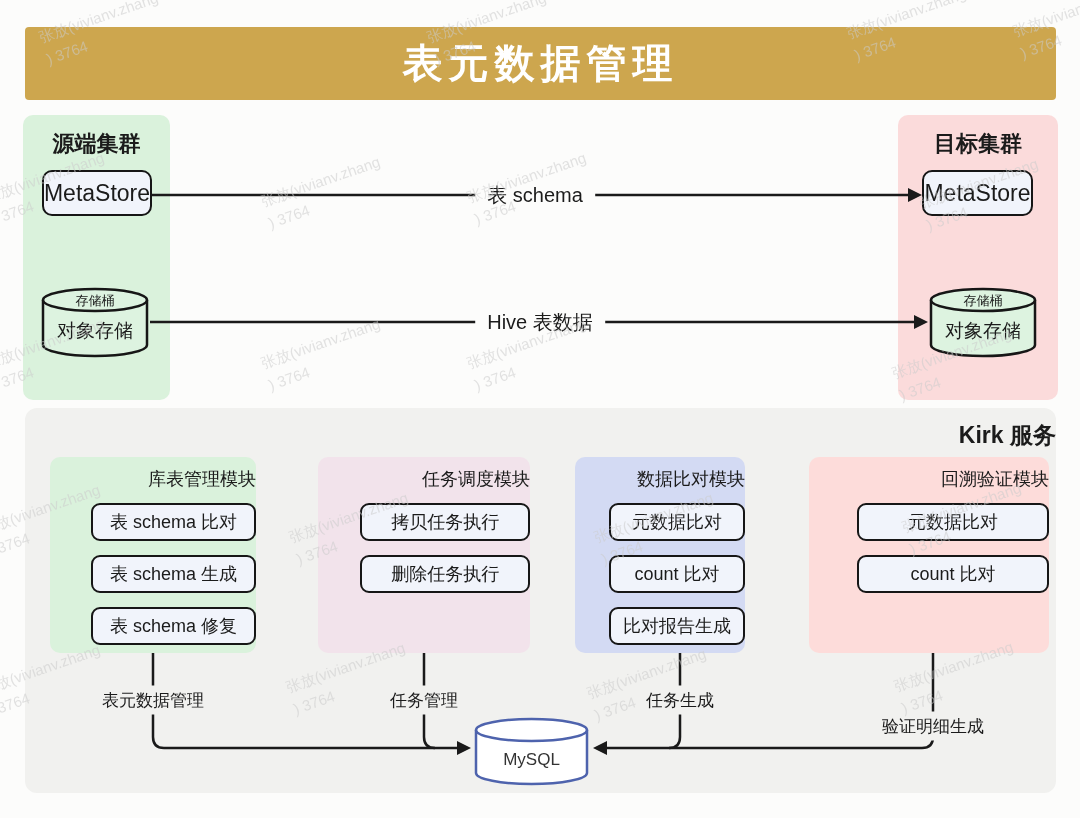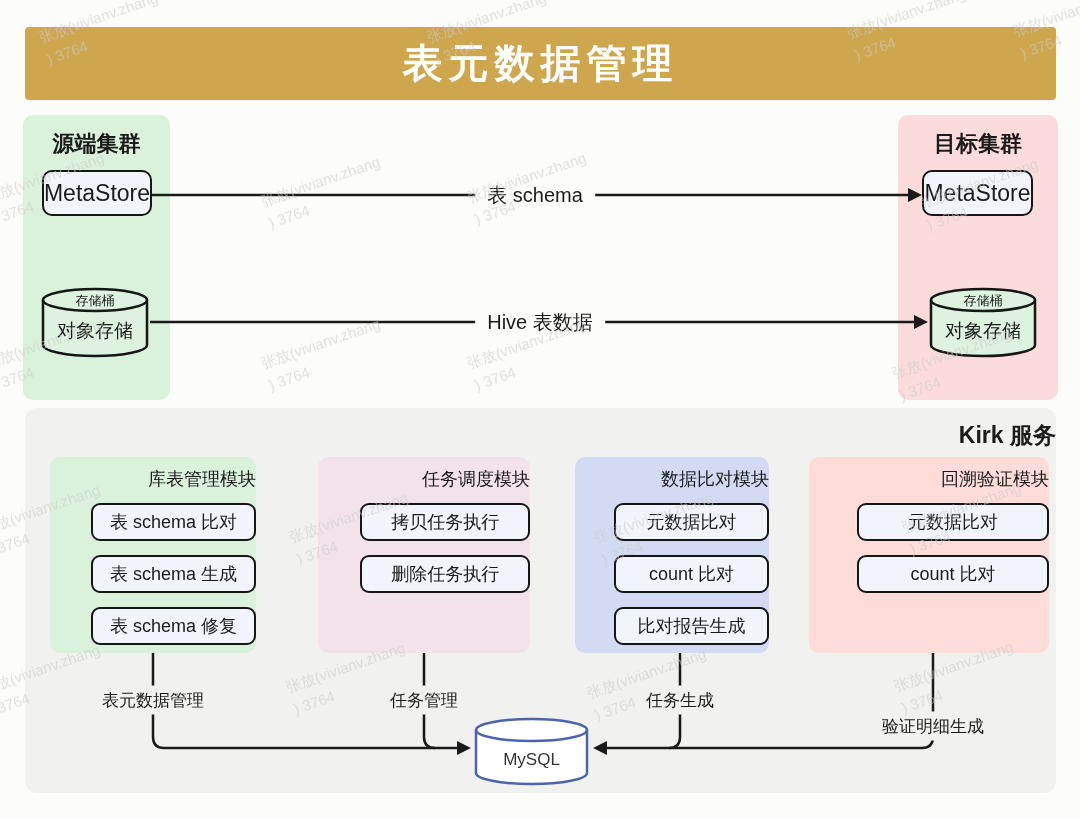--- a/index.html
+++ b/index.html
@@ -47,21 +47,21 @@
   .kirk {
     position:absolute; left:25px; top:408px; width:1031px; height:385px;
     background:var(--colors_kirk_panel); border-radius:12px;
   }
   .kirk-title { margin-top:12px; text-align:right; font-size:23px; font-weight:bold; }
 
   .module { position:absolute; top:457px; height:196px; border-radius:10px; z-index:4;
             display:flex; flex-direction:column; align-items:flex-end; }
   .module-1 { left:50px;  width:206px; background:var(--colors_module1); }
   .module-2 { left:318px; width:212px; background:var(--colors_module2); }
-  .module-3 { left:575px; width:194px; background:var(--colors_module3); }
+  .module-3 { left:575px; width:170px; background:var(--colors_module3); }
   .module-4 { left:809px; width:240px; background:var(--colors_module4); }
   .module-title { padding-top:10px; height:32px; font-size:18px; }
   .module-item {
     width:80%; height:38px; margin-top:14px;
     border:2.5px solid var(--colors_node_border); border-radius:9px;
     background:var(--colors_node_fill);
     display:flex; align-items:center; justify-content:center; font-size:18px;
   }
   .module-item:first-of-type { margin-top:4px; }
 

